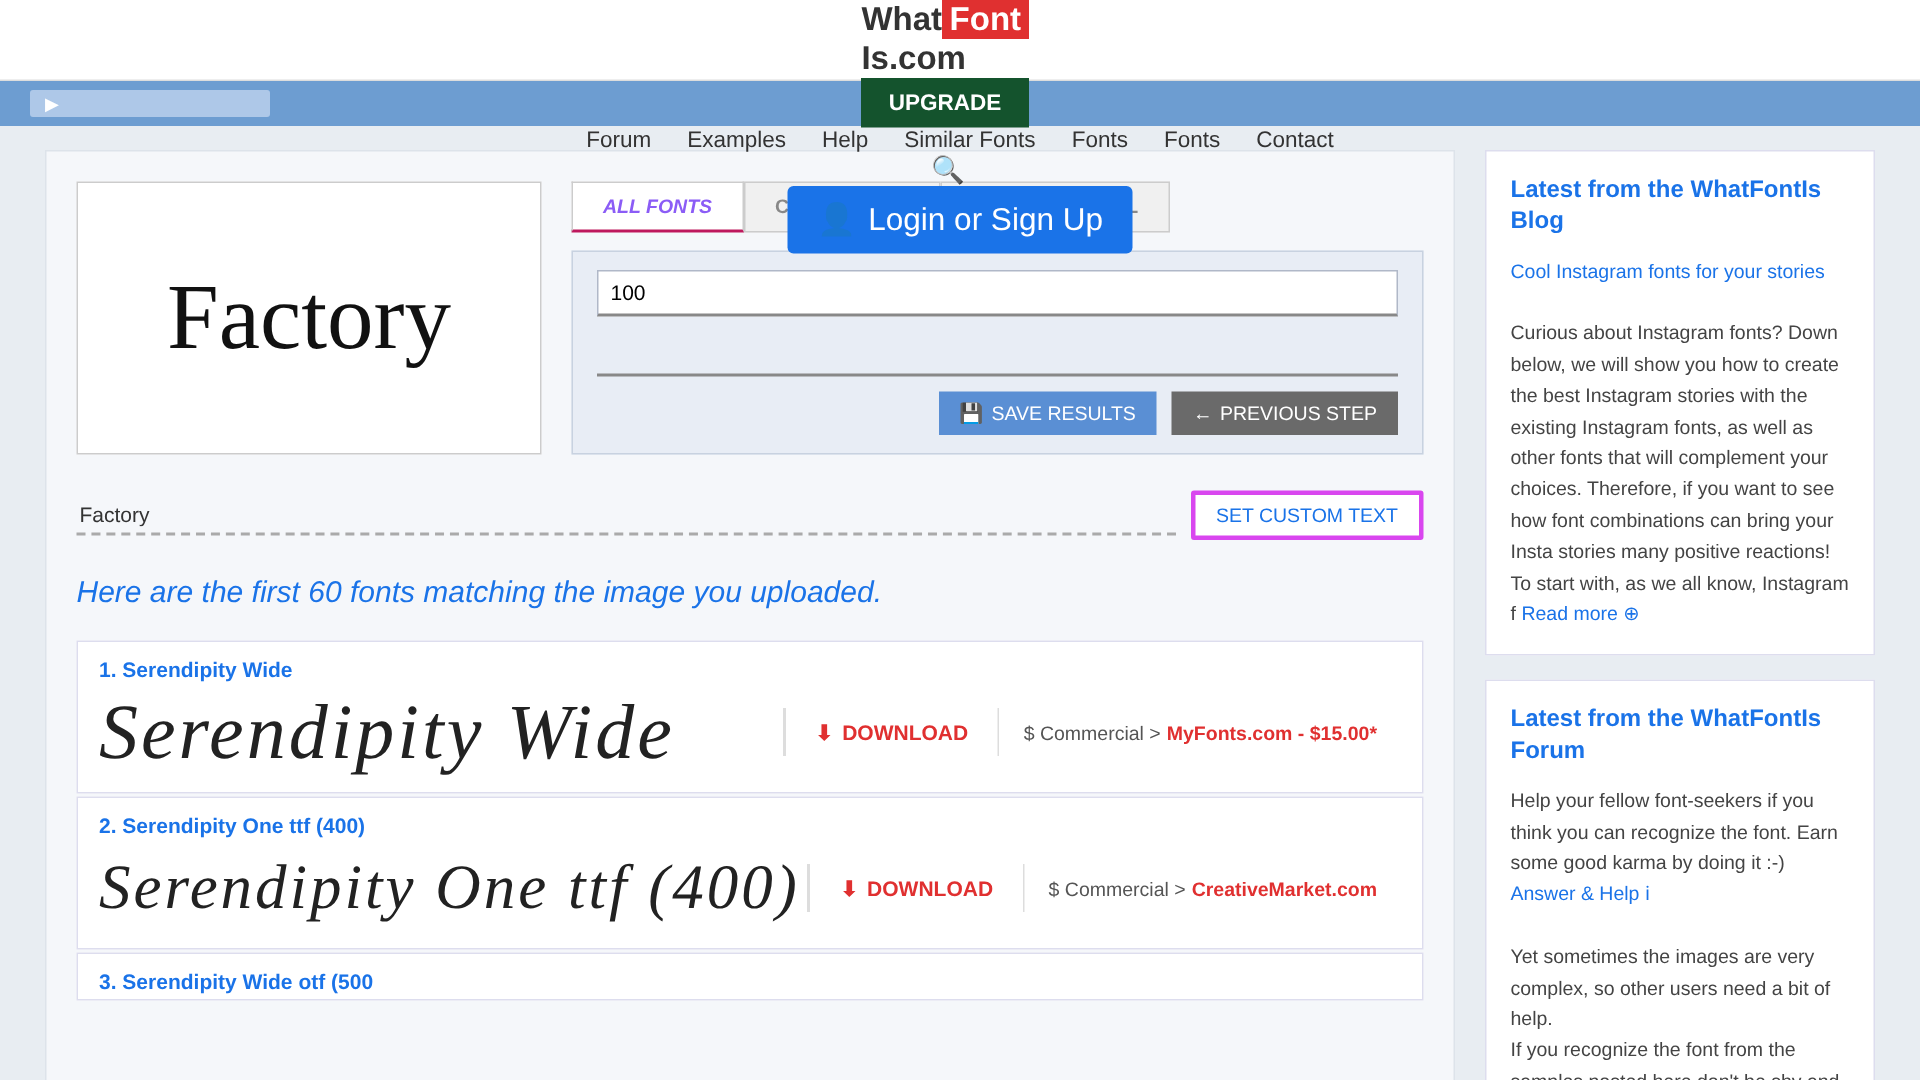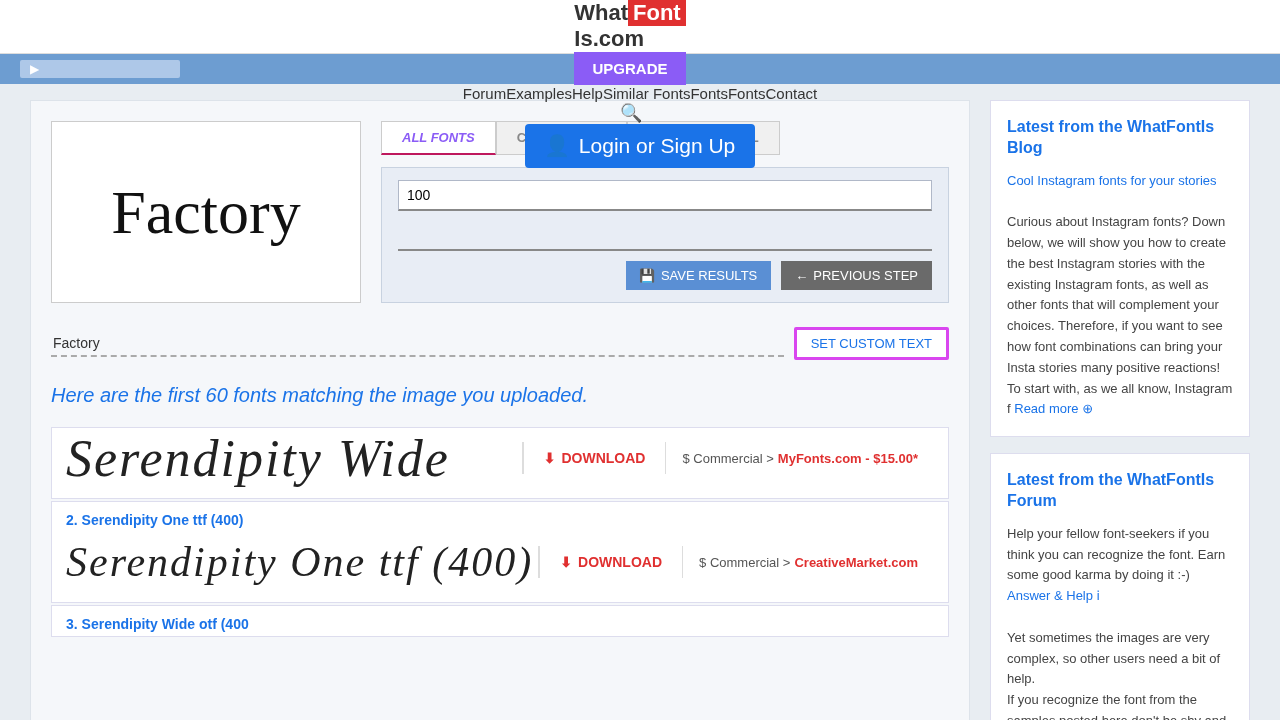--- a/index.html
+++ b/index.html
@@ -17,33 +17,34 @@
       z-index: 10;
       flex-direction: column;
     }
     .logo {
       display: flex;
       align-items: center;
       margin-right: 20px;
       text-decoration: none;
     }
     .upgrade-btn {
-      background: #8b5cf6;
+      background: #14532d;
       color: #fff;
       font-weight: bold;
       padding: 8px 18px;
       border: none;
       cursor: pointer;
       font-size: 15px;
       margin-right: 20px;
       text-transform: uppercase;
     }
     .nav-links {
       display: flex;
       align-items: center;
+      gap: 24px;
       flex: 1;
     }
     .nav-links a {
       text-decoration: none;
       color: #333;
       font-size: 15px;
       font-weight: 500;
     }
     .nav-search-icon {
       color: #555;
@@ -417,20 +418,23 @@
     </div>
 
     <div class="custom-text-row">
       <input class="custom-text-input" type="text" value="Factory" style="">
       <button class="set-custom-btn">SET CUSTOM TEXT</button>
     </div>
 
     <p class="matching-heading">Here are the first 60 fonts matching the image you uploaded.</p>
 
     <div class="font-result-item">
+      <div class="font-result-header">
+        <span>1</span>. <span>Serendipity Wide</span>
+      </div>
       <div class="font-result-body">
         <div class="font-name-preview">
           <span class="serendipity-wide-text">Serendipity Wide</span>
         </div>
         <div class="font-actions">
           <button class="download-btn">
             <span>⬇</span>
             <span>DOWNLOAD</span>
           </button>
           <div class="commercial-info">
@@ -457,21 +461,21 @@
           <div class="commercial-info">
             <span>$ Commercial &gt;</span>
             <a href="#" class="commercial-link">CreativeMarket.com</a>
           </div>
         </div>
       </div>
     </div>
 
     <div class="font-result-item">
       <div class="font-result-header">
-        <span>3</span>. <span>Serendipity Wide otf (400</span>
+        <span>3</span>. <span>Serendipity Wide otf (500</span>
       </div>
     </div>
 
   </div>
 
   <div class="sidebar">
 
     <div class="sidebar-card">
       <div class="sidebar-title">Latest from the WhatFontIs Blog</div>
       <div class="sidebar-body">

